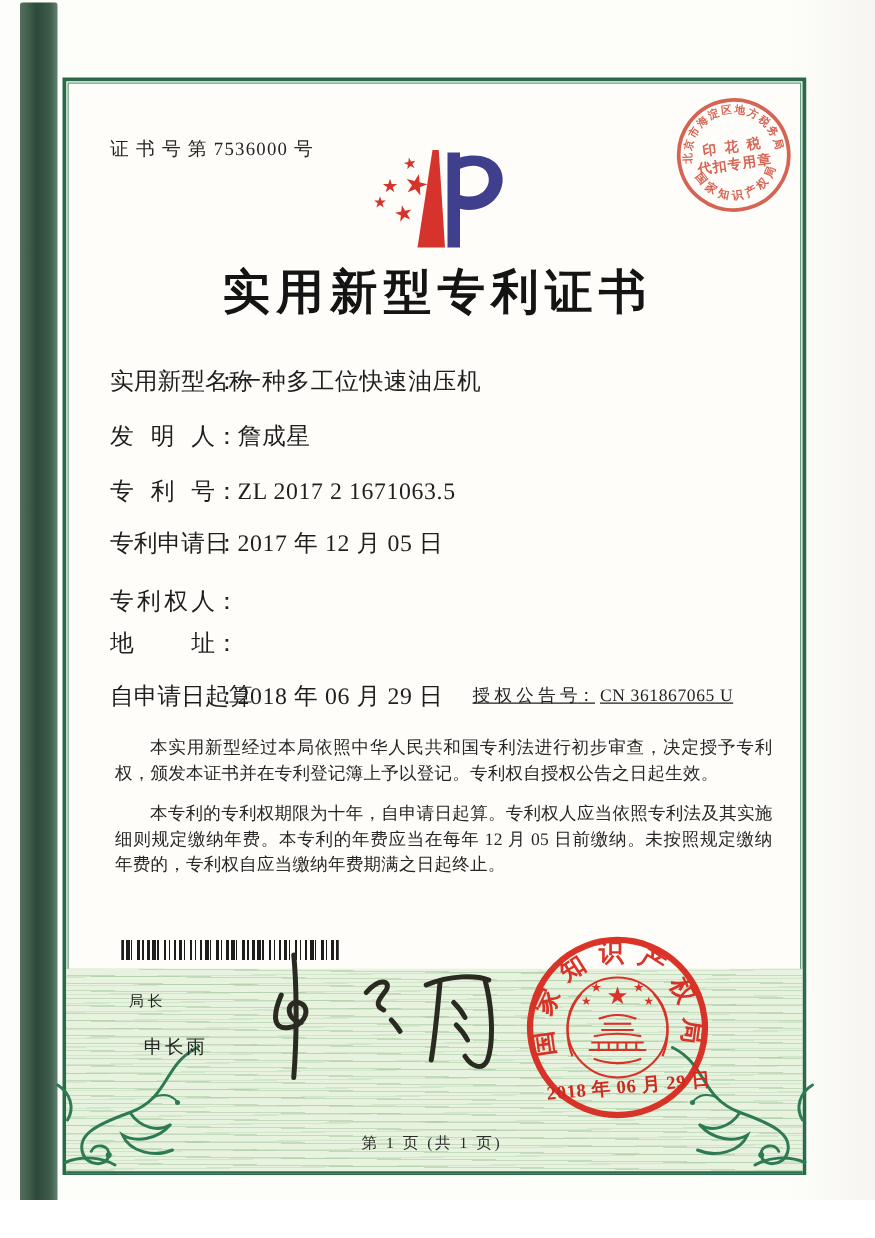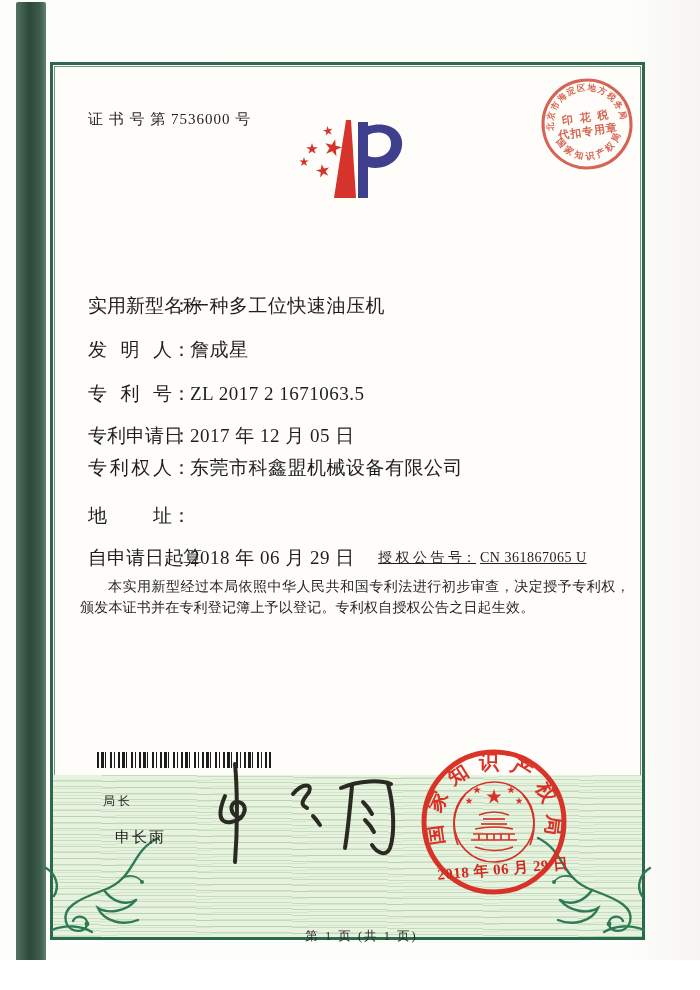--- a/index.html
+++ b/index.html
@@ -26,21 +26,21 @@
     position:absolute;left:0;top:208px;width:700px;text-align:center;
     font-size:38px;font-weight:600;letter-spacing:5px;color:#141414;
   }
   .row{position:absolute;left:88px;display:flex;align-items:flex-start;font-size:19px;line-height:20px;color:#1e1e1e;}
   .flabel{display:inline-block;width:84px;text-align:justify;text-align-last:justify;white-space:nowrap;}
   .fcolon{display:inline-block;width:14px;}
   .fvalue{display:inline-block;margin-left:4px;letter-spacing:.5px;text-align:center;}
   .fvalue.addr{max-width:352px;letter-spacing:.5px;}
   .pair2{position:absolute;left:378px;top:548px;display:flex;font-size:14px;line-height:20px;text-decoration:underline;}
   .paras{position:absolute;left:80px;top:577px;width:550px;}
-  .paras p{margin:0;font-size:14px;line-height:20.5px;text-align:justify;text-indent:2em;color:#262626;letter-spacing:.2px;}
+  .paras p{margin:12px;font-size:14px;line-height:20.5px;text-align:justify;text-indent:2em;color:#262626;letter-spacing:.2px;}
   .barcode{
     position:absolute;left:97px;top:752px;width:174px;height:16px;
     background:repeating-linear-gradient(90deg,
       #1d1d1d 0 2px,transparent 2px 4px,
       #1d1d1d 4px 7px,transparent 7px 8px,
       #1d1d1d 8px 9px,transparent 9px 13px,
       #1d1d1d 13px 15px,transparent 15px 17px,
       #1d1d1d 17px 18px,transparent 18px 21px);
   }
   .band{
@@ -55,21 +55,21 @@
   .flourish.left{left:42px;top:834px;}
   .flourish.right{left:536px;top:834px;transform:scaleX(-1);}
   .sig-title{position:absolute;left:103px;top:793px;font-size:12px;letter-spacing:3px;color:#222;}
   .sig-name{position:absolute;left:115px;top:828px;font-size:15px;letter-spacing:2px;color:#222;}
   .signature{position:absolute;left:195px;top:758px;width:215px;height:115px;}
   .seal{position:absolute;left:409px;top:737px;width:170px;height:170px;opacity:.94;}
   .seal-date{
     position:absolute;left:423px;top:860px;width:160px;text-align:center;
     font-size:15px;color:#cf2a20;letter-spacing:.5px;transform:rotate(-5deg);font-weight:600;
   }
-  .footer{position:absolute;left:64px;top:906px;width:595px;text-align:center;font-size:12.5px;letter-spacing:2px;color:#2a2a2a;margin-top:22px;}
+  .footer{position:absolute;left:48px;top:906px;width:595px;text-align:center;font-size:12.5px;letter-spacing:2px;color:#2a2a2a;}
   .tax-stamp{position:absolute;left:532px;top:69px;width:110px;height:110px;transform:rotate(-8deg);opacity:.85;}
   svg text{font-family:"Liberation Serif","DejaVu Serif",serif;}
 </style>
 </head>
 <body>
 
 <div class="page">
 
   <div class="spine"></div>
 
@@ -85,20 +85,21 @@
       <path transform="translate(14,48) scale(5)" d="M0,-1 L0.2245,-0.309 L0.9511,-0.309 L0.3633,0.118 L0.5878,0.809 L0,0.382 L-0.5878,0.809 L-0.3633,0.118 L-0.9511,-0.309 L-0.2245,-0.309 Z"></path>
       <path transform="translate(33,57) scale(7) rotate(-12)" d="M0,-1 L0.2245,-0.309 L0.9511,-0.309 L0.3633,0.118 L0.5878,0.809 L0,0.382 L-0.5878,0.809 L-0.3633,0.118 L-0.9511,-0.309 L-0.2245,-0.309 Z"></path>
       <path d="M56 6 L61 6 L66 84 L44 84 Z"></path>
     </g>
     <g fill="#3f3f8e">
       <path d="M68 8 L78 8 L78 84 L68 84 Z"></path>
       <path d="M78 12 C100 6 114 18 112 32 C110 48 94 57 78 53 L78 42 C90 46 100 40 101 31 C102 21 92 15 78 21 Z"></path>
     </g>
   </svg>
 
+  <div class="title">实用新型专利证书</div>
 
   <div class="row" style="top:296px">
     <span class="flabel">实用新型名称</span>
       <span class="fcolon">：</span>
       <span class="fvalue">一种多工位快速油压机</span>
   </div>
   <div class="row" style="top:340px">
     <span class="flabel">发明人</span>
       <span class="fcolon">：</span>
       <span class="fvalue">詹成星</span>
@@ -106,42 +107,42 @@
   <div class="row" style="top:384px">
     <span class="flabel">专利号</span>
       <span class="fcolon">：</span>
       <span class="fvalue">ZL 2017 2 1671063.5</span>
   </div>
   <div class="row" style="top:426px">
     <span class="flabel">专利申请日</span>
       <span class="fcolon">：</span>
       <span class="fvalue">2017 年 12 月 05 日</span>
   </div>
-  <div class="row" style="top:458px">
+  <div class="row" style="top:472px">
     <span class="flabel">专利权人</span>
       <span class="fcolon">：</span>
-      <span class="fvalue">东莞市科鑫盟机械设备有限公司</span>
   </div>
   <div class="row" style="top:506px">
     <span class="flabel">地址</span>
       <span class="fcolon">：</span>
   </div>
   <div class="row" style="top:548px">
     <span class="flabel">自申请日起算</span>
       <span class="fcolon">：</span>
       <span class="fvalue">2018 年 06 月 29 日</span>
   </div>
   <div class="pair2">
     <span class="flabel">授权公告号</span>
       <span class="fcolon">：</span>
       <span class="fvalue">CN 361867065 U</span>
   </div>
 
   <div class="paras">
     <p>本实用新型经过本局依照中华人民共和国专利法进行初步审查，决定授予专利权，颁发本证书并在专利登记簿上予以登记。专利权自授权公告之日起生效。</p>
+    <p>本专利的专利权期限为十年，自申请日起算。专利权人应当依照专利法及其实施细则规定缴纳年费。本专利的年费应当在每年 12 月 05 日前缴纳。未按照规定缴纳年费的，专利权自应当缴纳年费期满之日起终止。</p>
   </div>
 
   <div class="barcode"></div>
 
   <div class="band"></div>
 
   <svg class="flourish left" viewBox="0 0 118 104" aria-hidden="true">
     <g fill="none" stroke="#2e7a54" stroke-width="2.4" stroke-linecap="round">
       <path d="M116 4 C88 18 94 44 62 56 C34 66 20 74 24 88 C27 99 44 100 45 90 C46 82 34 80 31 87"></path>
       <path d="M62 56 C70 68 84 72 94 66"></path>

